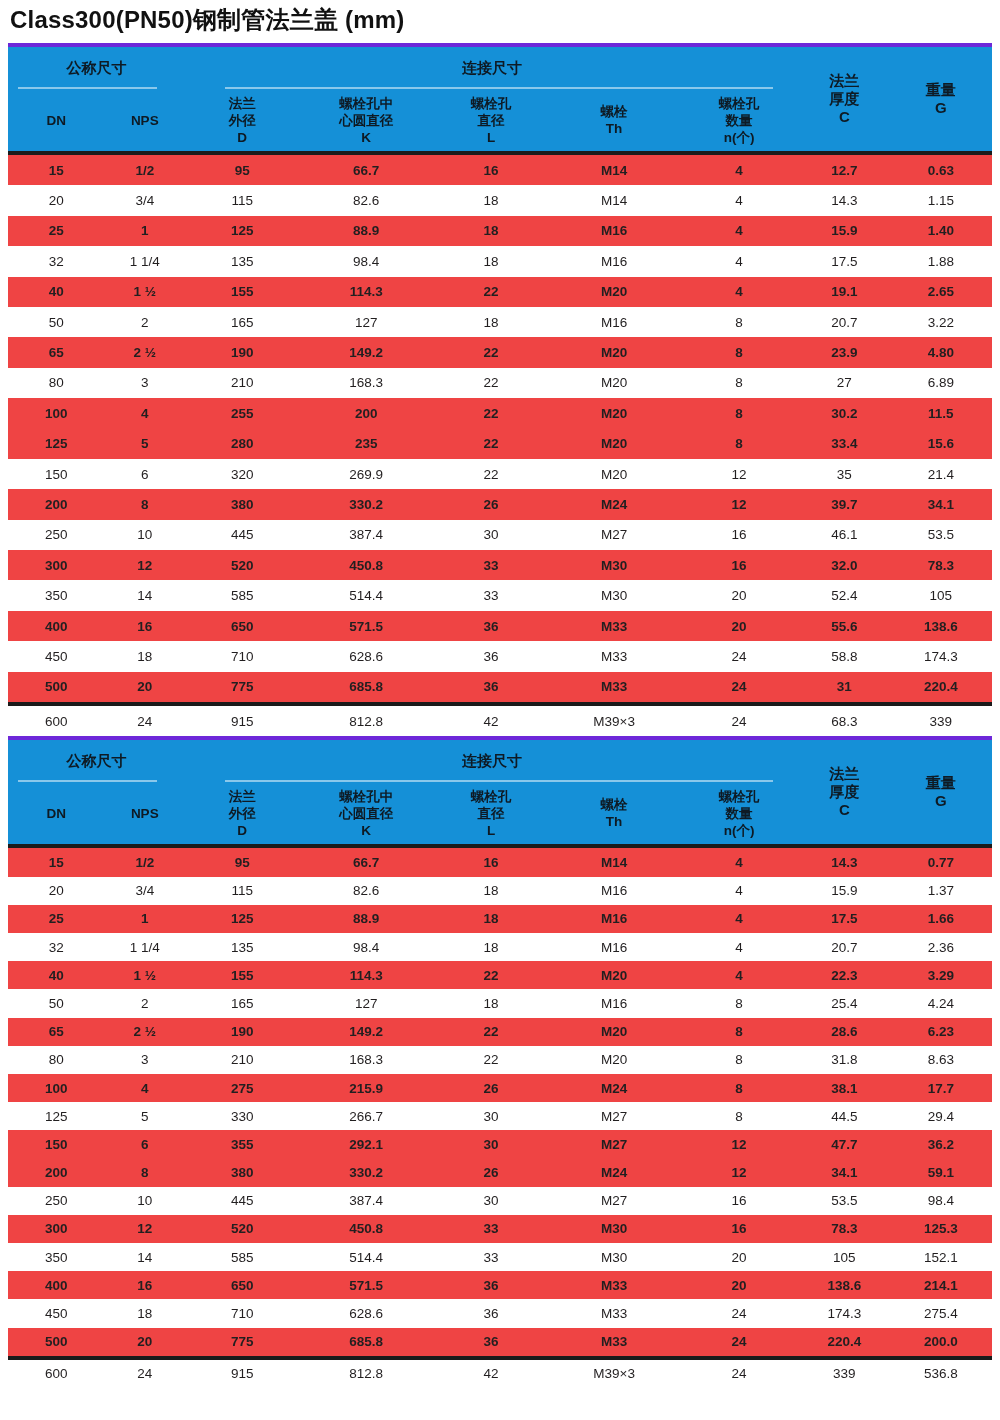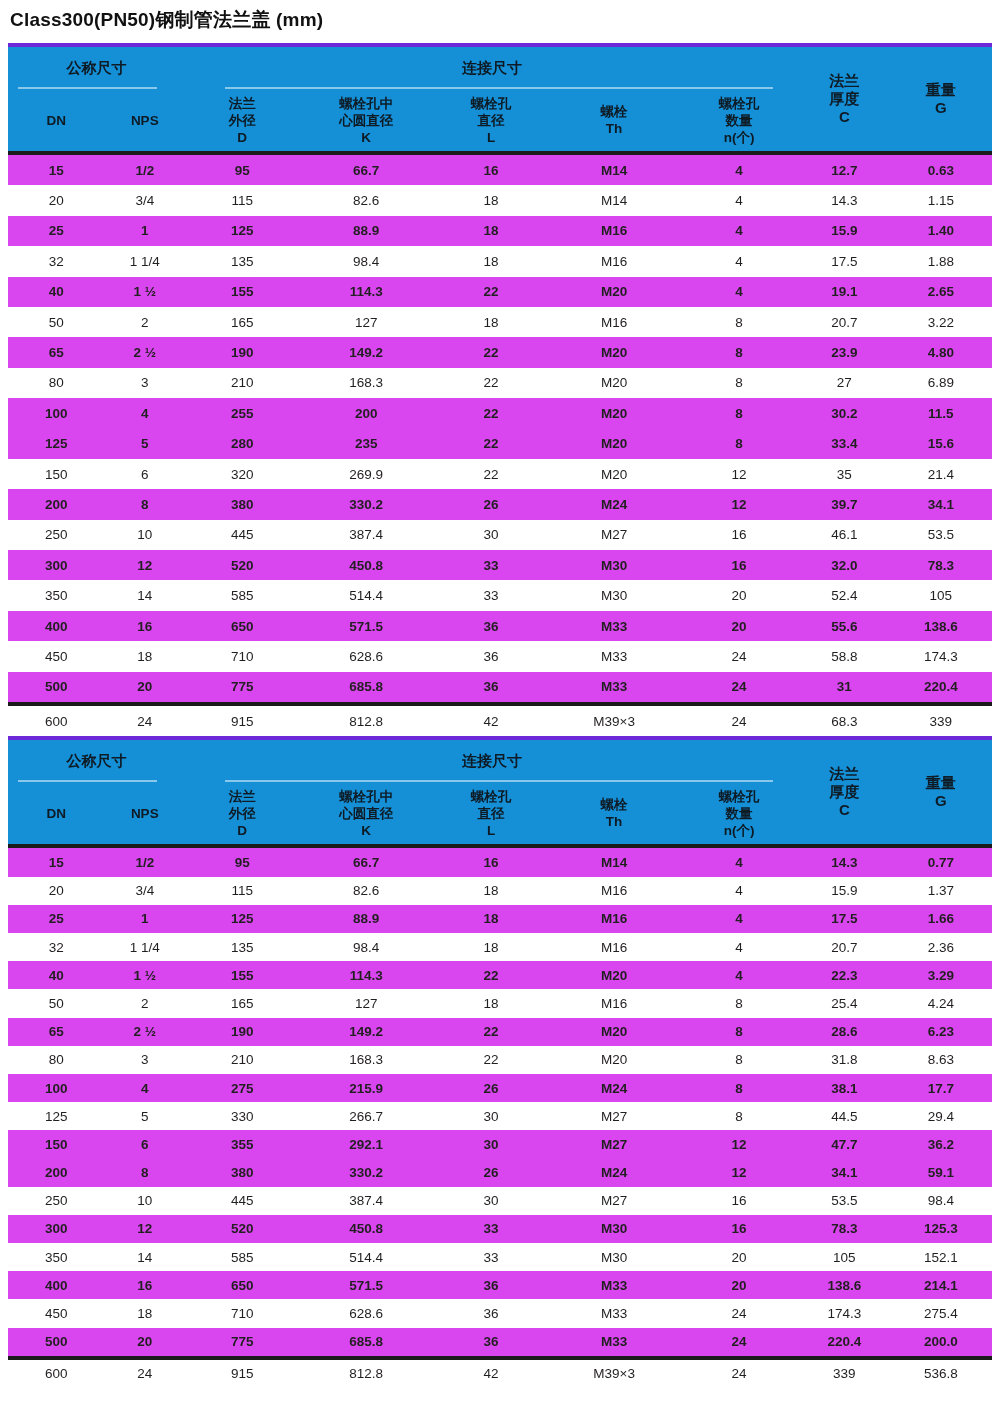--- a/index.html
+++ b/index.html
@@ -9,21 +9,21 @@
     width: 1000px;
     height: 1420px;
     overflow: hidden;
     font-family: "Liberation Sans", "DejaVu Sans", sans-serif;
   }
   .page {
     width: 984px;
     padding: 0 8px;
   }
   .doc-title {
-    font-size: 19px;
+    font-size: 24px;
     font-weight: 700;
     color: #111111;
     letter-spacing: 0.2px;
     margin: 0 0 0 2px;
     padding: 8px 0 11px 0;
     line-height: 24px;
   }
   .doc-title.second {
     padding: 3px 0 9px 0;
   }
@@ -56,21 +56,21 @@
   .group-underline.connection { left: 40px; right: 26px; }
   table.spec tbody td {
     text-align: center;
     vertical-align: middle;
     font-size: 13.5px;
     color: #221f20;
     padding: 0;
   }
   #table-0 tbody td { height: 30.4px; }
   #table-1 tbody td { height: 28.2px; }
-  table.spec tbody tr.shaded { background: #d946ef; }
+  table.spec tbody tr.shaded { background: #ef4444; }
   table.spec tbody tr.shaded td { font-weight: 600; }
   table.spec tbody tr.last-row td { border-top: 4px solid #1b1b1b; }
   
   col.c-dn  { width: 9.8%; }
   col.c-nps { width: 8.2%; }
   col.c-d   { width: 11.6%; }
   col.c-k   { width: 13.6%; }
   col.c-l   { width: 11.8%; }
   col.c-th  { width: 13.2%; }
   col.c-n   { width: 12.2%; }

